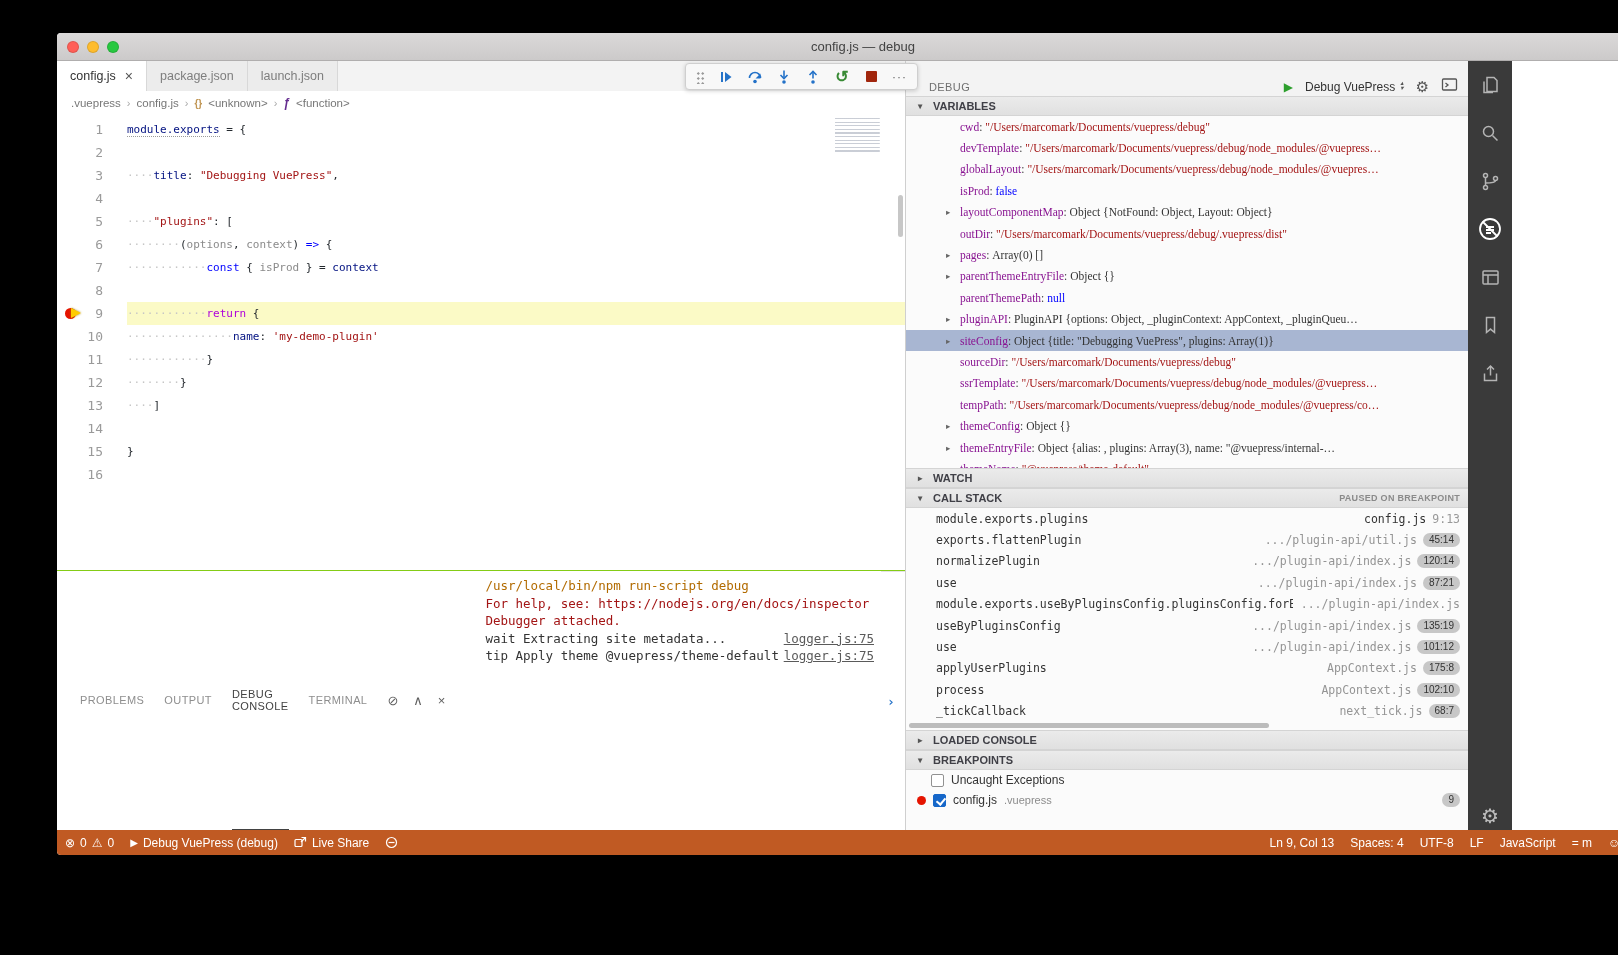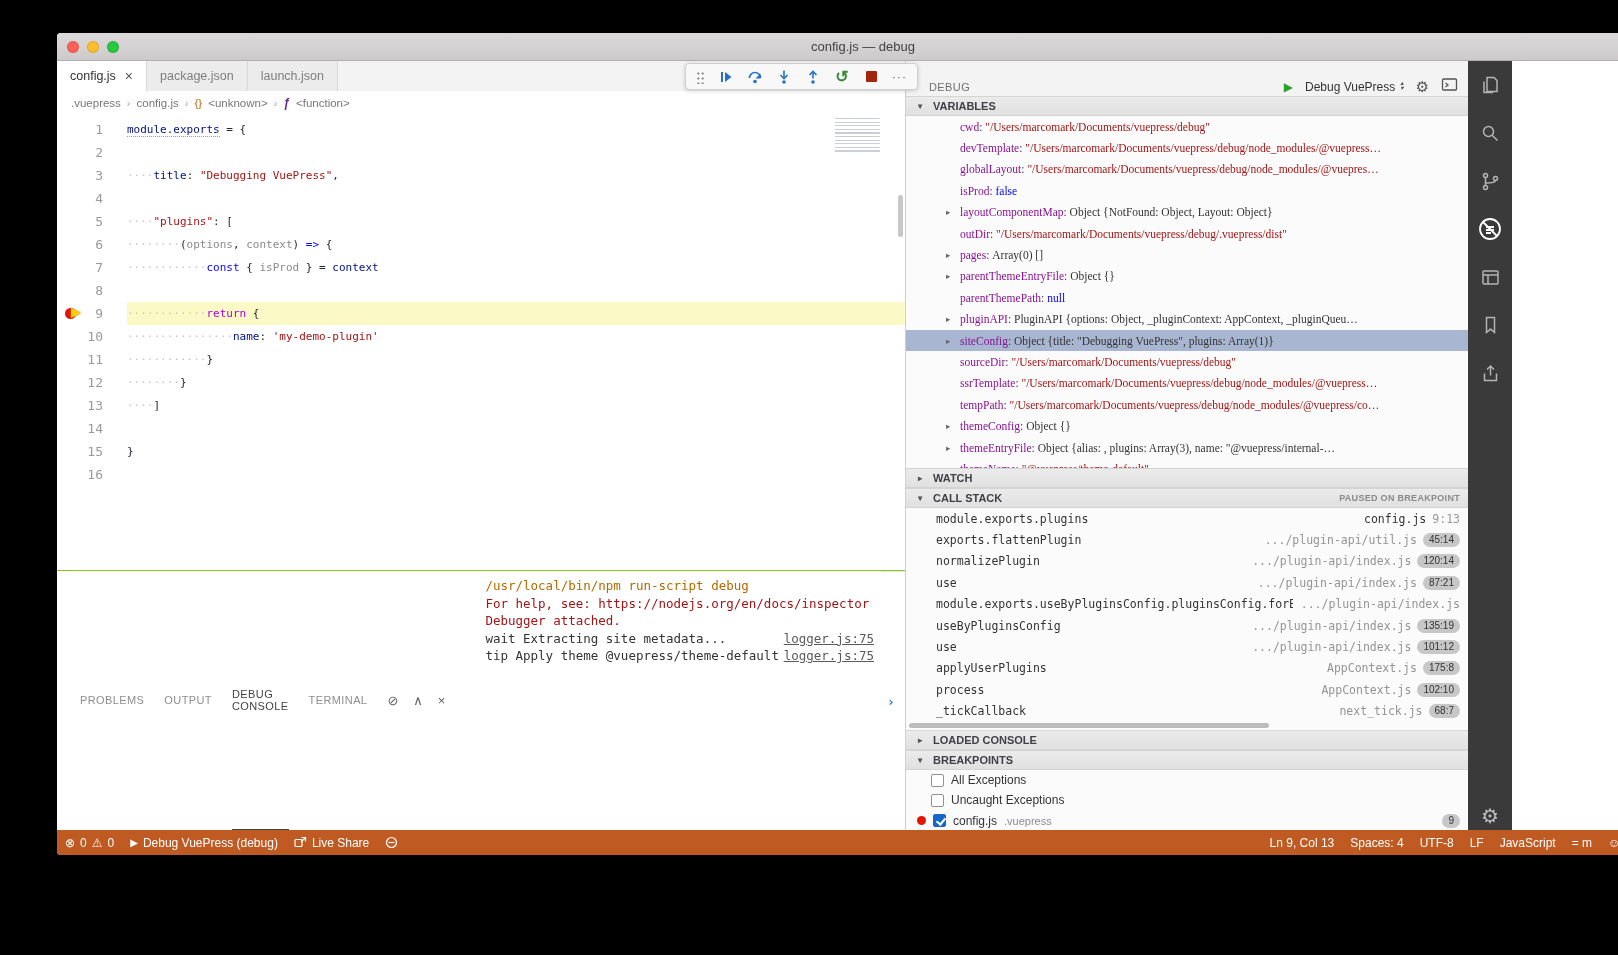--- a/index.html
+++ b/index.html
@@ -360,24 +360,20 @@
           <span>LOADED CONSOLE</span>
         </div>
 
         <div class="section-header">
           <span class="sec-tw">▾</span>
           <span>BREAKPOINTS</span>
         </div>
         <div class="bp-list">
           <div class="bp-row">
             <span class="cb"></span>
-            <span>All Exceptions</span>
-          </div>
-          <div class="bp-row">
-            <span class="cb"></span>
             <span>Uncaught Exceptions</span>
           </div>
           <div class="bp-row has-dot">
             <span class="bp-red"></span>
             <span class="cb checked"></span>
             <span>config.js</span>
             <span class="bp-detail">.vuepress</span>
             <span class="bp-badge">9</span>
           </div>
         </div>

